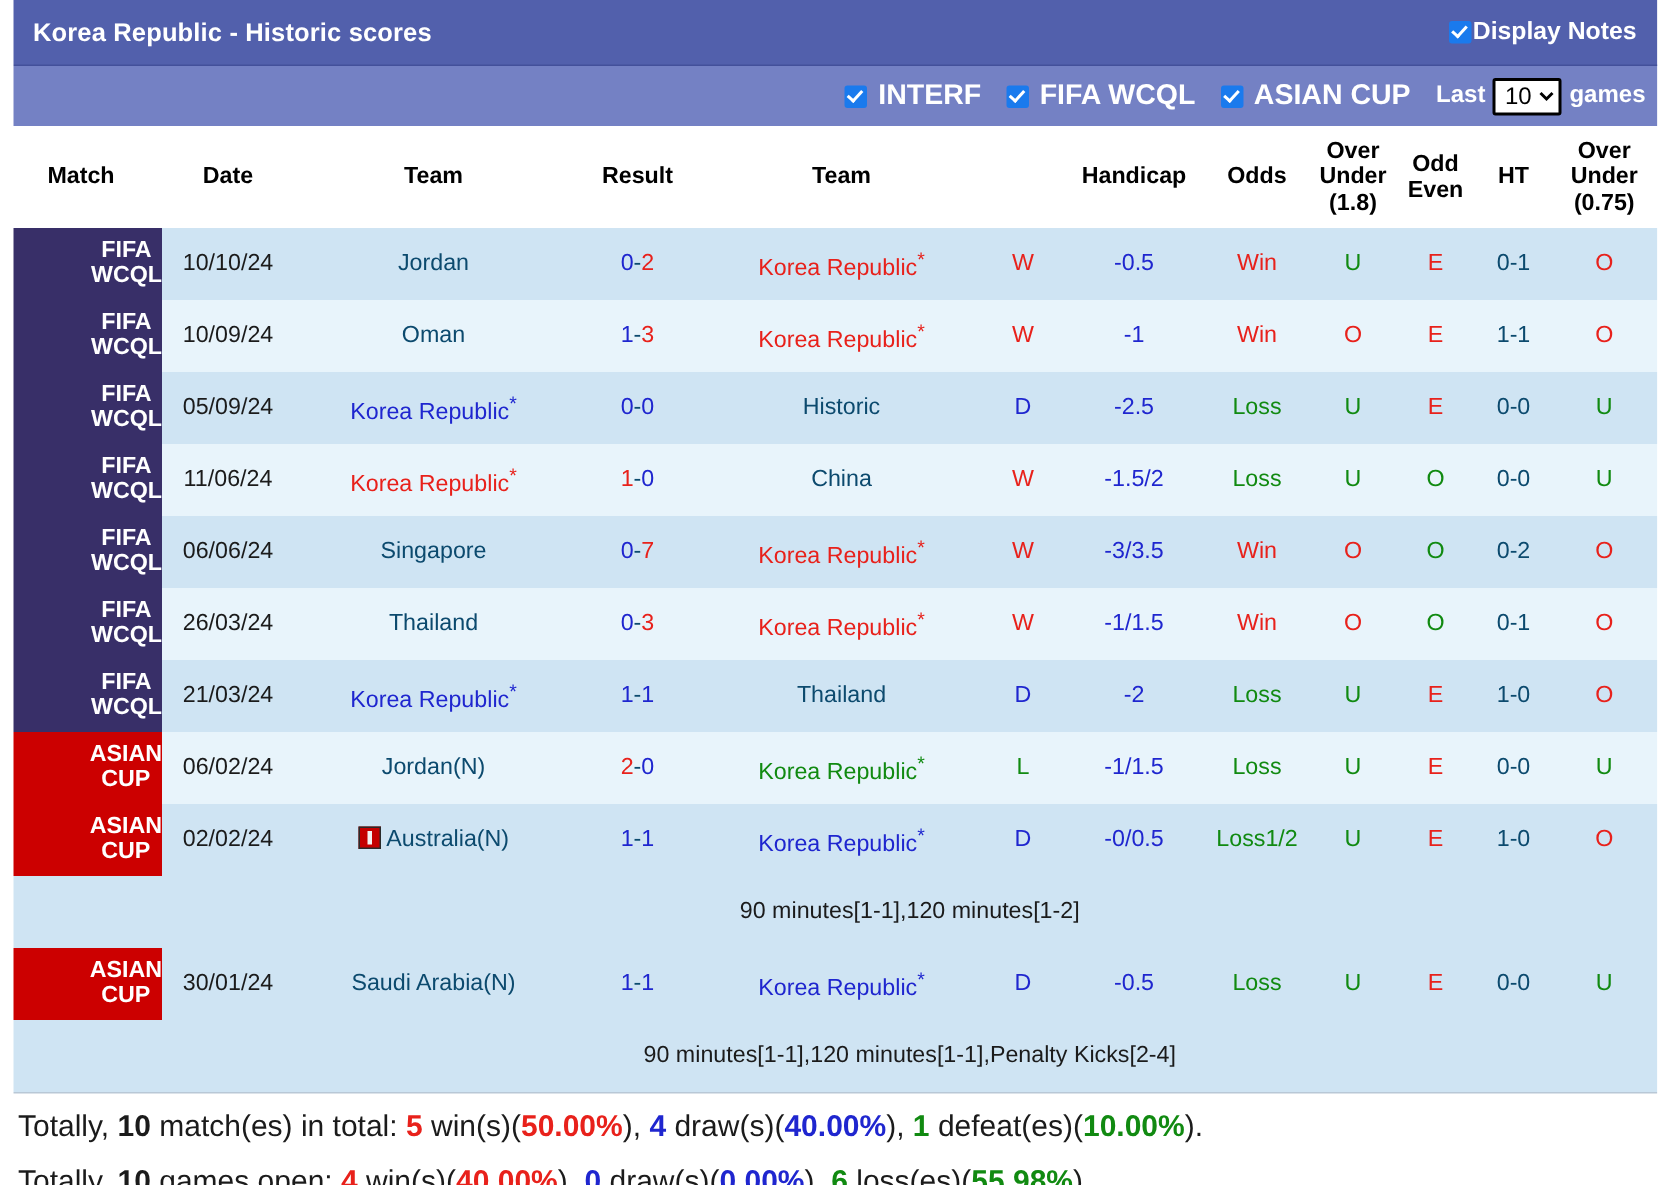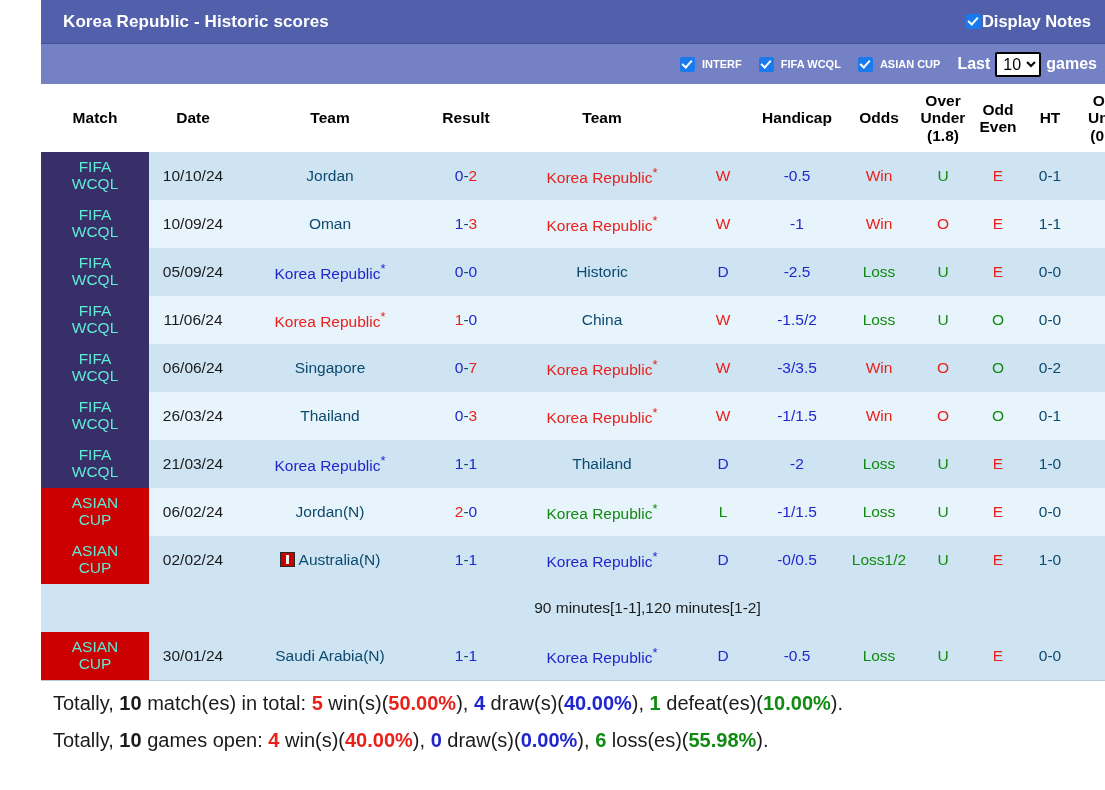--- a/index.html
+++ b/index.html
@@ -7,21 +7,20 @@
     margin: 0; padding: 0;
     background: #ffffff;
     font-family: "Liberation Sans", sans-serif;
   }
   #page {
     position: relative;
     width: 1105px;
     height: 790px;
     background: #ffffff;
     overflow: hidden;
-    padding-left: 41px;
   }
 
   
   .titlebar {
     position: relative;
     height: 44px;
     background: #5260ac;
     border-bottom: 1px solid #43509a;
     display: flex;
     align-items: center;
@@ -52,21 +51,21 @@
     align-items: center;
     justify-content: flex-end;
     padding-right: 8px;
     gap: 0;
   }
   .filter-item {
     display: flex;
     align-items: center;
     gap: 7px;
     color: #ffffff;
-    font-size: 11px;
+    font-size: 19px;
     font-weight: bold;
     margin-right: 17px;
     cursor: pointer;
   }
   .last-label, .games-label {
     color: #ffffff;
     font-size: 16px;
     font-weight: bold;
   }
   .games-select {
@@ -127,25 +126,25 @@
     color: #1b1b1b;
     border: none;
   }
   tr.band-a td { background: #cfe4f3; }
   tr.band-b td { background: #e8f4fb; }
 
   td.badge-cell { padding: 0; width: 108px; }
   .badge {
     display: flex;
     align-items: center;
-    justify-content: center;
+    justify-content: flex-end;
     height: 48px;
-    color: #5eead4;
+    color: #ffffff;
     font-size: 15.5px;
-    font-weight: normal;
+    font-weight: bold;
     line-height: 1.08;
     text-align: center;
   }
   .badge.wcql { background: #382f68; }
   .badge.acup { background: #cc0000; }
   .badge .l2 { display: block; }
 
   .notes-row td {
     font-size: 15.5px;
     color: #1b1b1b;
@@ -460,20 +459,26 @@
           <td><span class="c-blue">1</span><span class="c-black">-</span><span class="c-blue">1</span></td>
           <td><span class="c-blue">Korea Republic</span><span class="star c-blue">*</span></td>
           <td class="c-blue">D</td>
           <td class="c-blue">-0.5</td>
           <td class="c-green">Loss</td>
           <td class="c-green">U</td>
           <td class="c-red">E</td>
           <td class="c-black">0-0</td>
           <td class="c-green">U</td>
         </tr>
+        <tr class="notes-row band-a">
+          <td class="badge-cell">
+            <div class="badge"></div>
+          </td>
+          <td colspan="11">90 minutes[1-1],120 minutes[1-1],Penalty Kicks[2-4]</td>
+        </tr>
       </tbody>
   </table>
 
   <div class="footer">
     <p>
       <span>Totally, </span><b>10</b><span> match(es) in total: </span><b class="c-red">5</b><span> win(s)(</span><b class="c-red">50.00%</b><span>), </span><b class="c-blue">4</b><span> draw(s)(</span><b class="c-blue">40.00%</b><span>), </span><b class="c-green">1</b><span> defeat(es)(</span><b class="c-green">10.00%</b><span>).</span>
     </p>
     <p>
       <span>Totally, </span><b>10</b><span> games open: </span><b class="c-red">4</b><span> win(s)(</span><b class="c-red">40.00%</b><span>), </span><b class="c-blue">0</b><span> draw(s)(</span><b class="c-blue">0.00%</b><span>), </span><b class="c-green">6</b><span> loss(es)(</span><b class="c-green">55.98%</b><span>).</span>
     </p>

